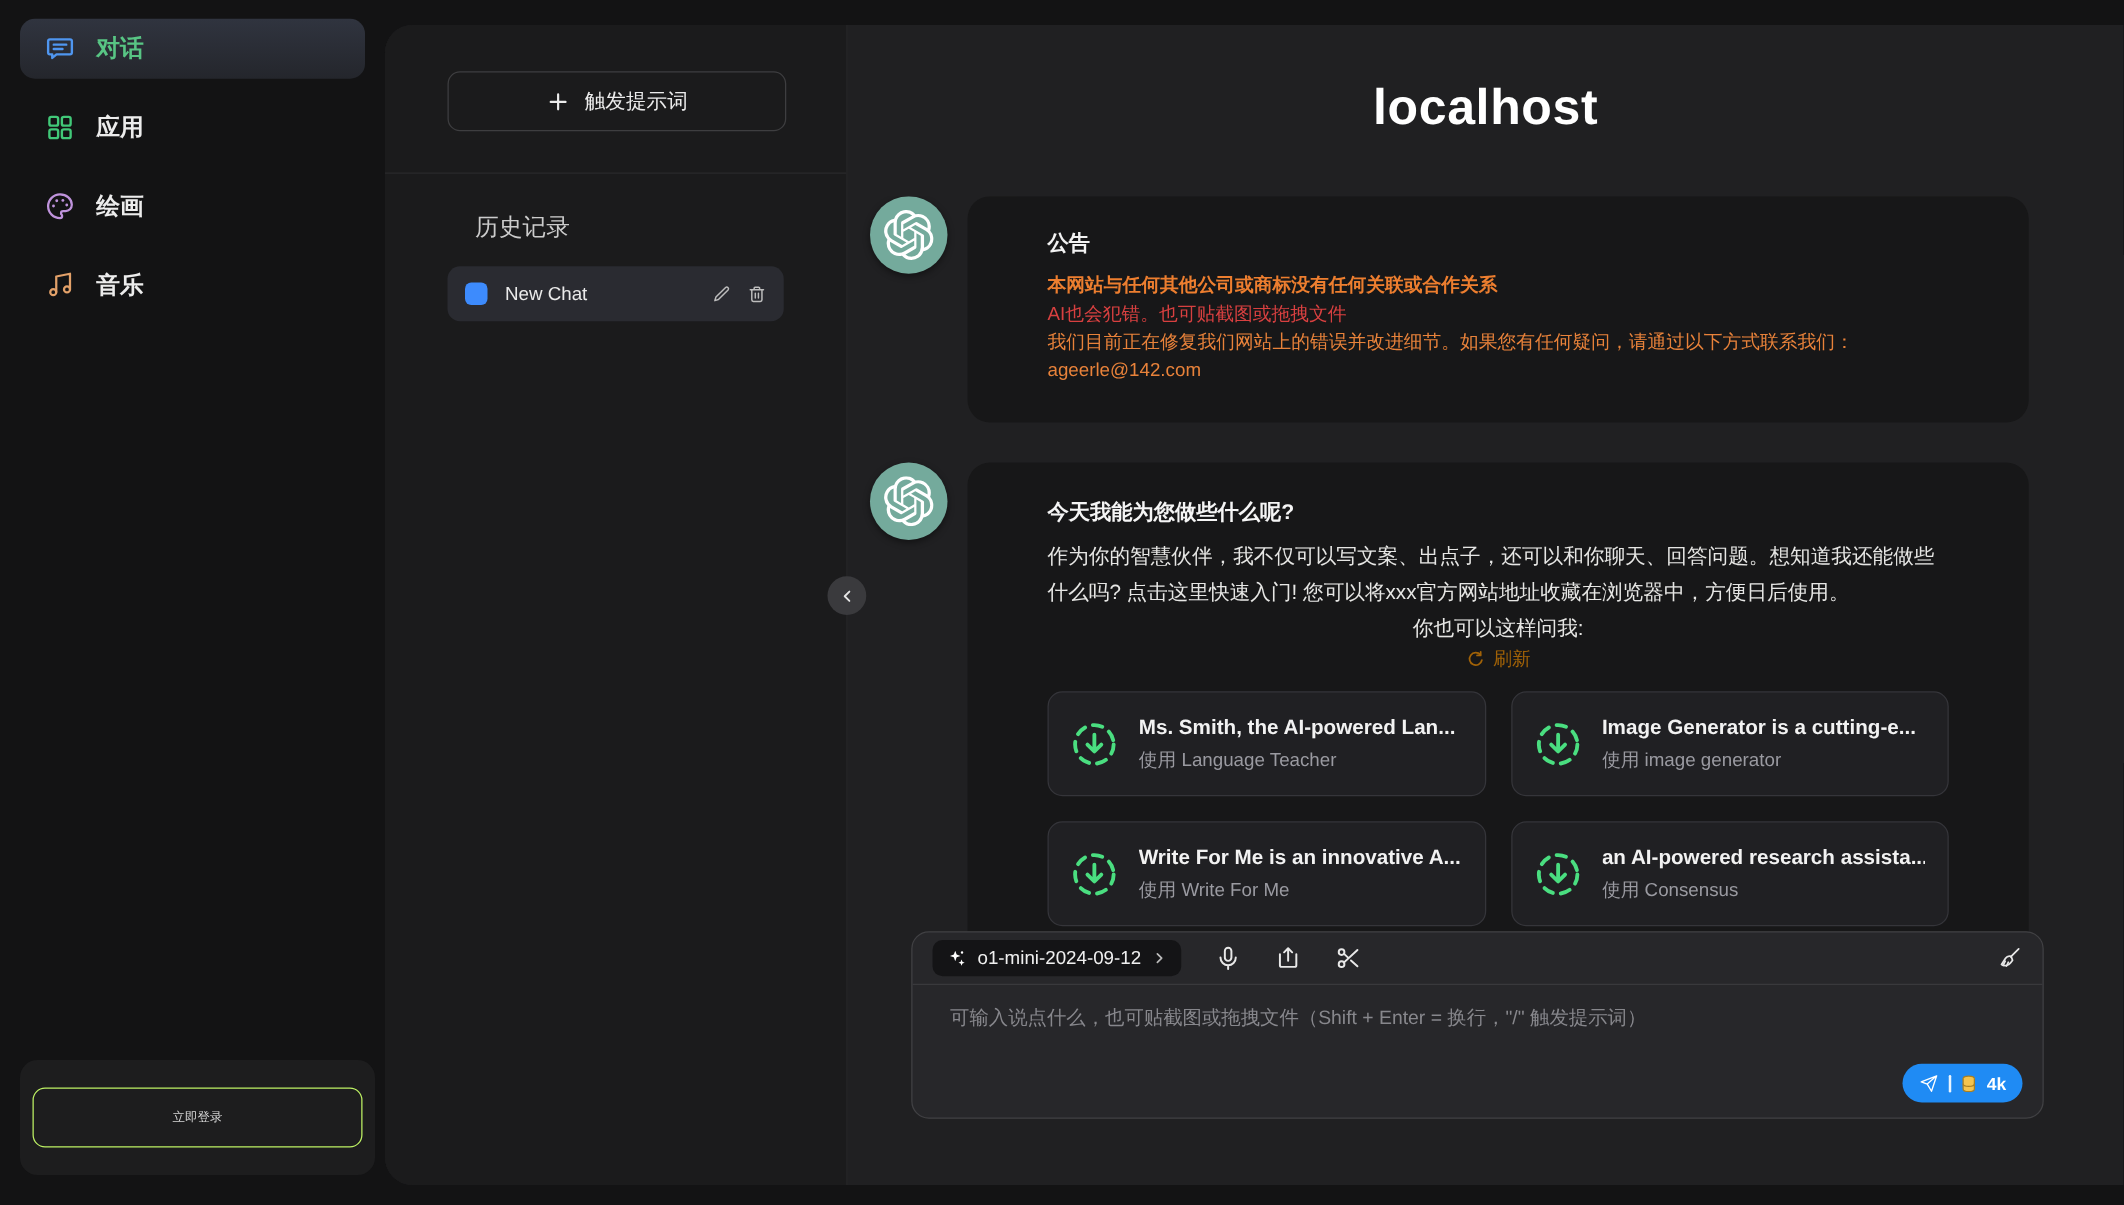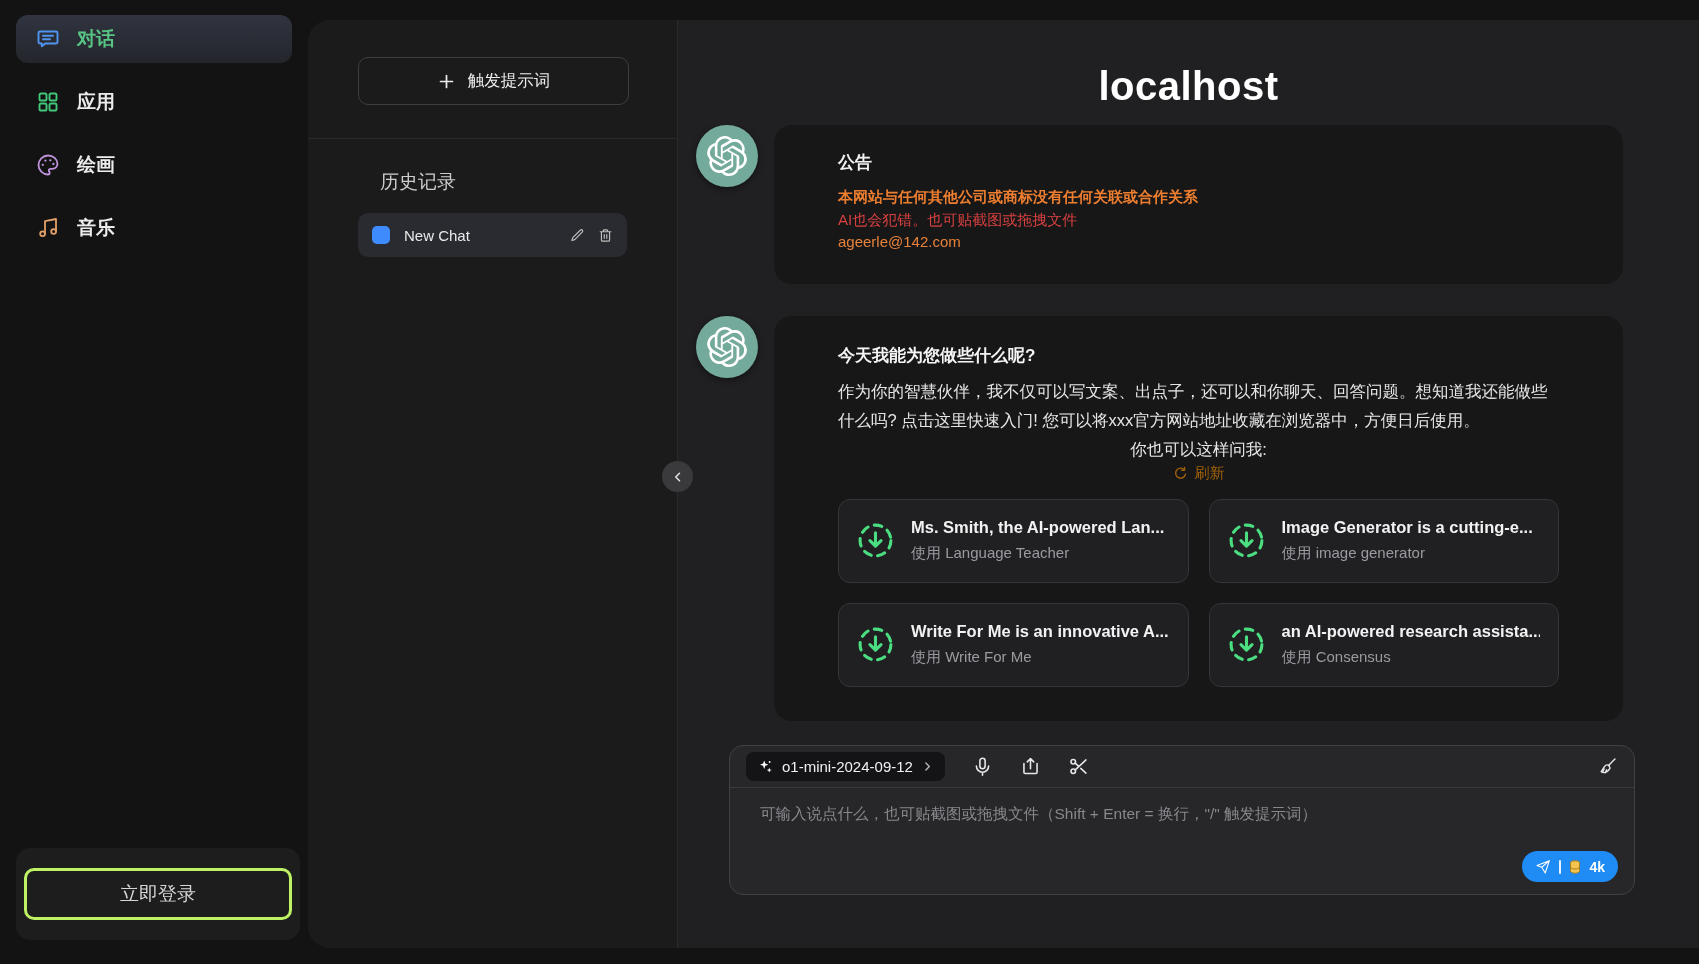--- a/index.html
+++ b/index.html
@@ -9,22 +9,22 @@
 
   
   .sidebar{position:absolute;left:0;top:0;width:308px;height:100%;}
   .nav{padding:15px 16px 0;}
   .nav-item{height:48px;display:flex;align-items:center;gap:17px;padding:0 20px;margin-bottom:15px;
             border-radius:12px;color:#ececec;font-size:19px;font-weight:600;cursor:pointer;}
   .nav-item.active{background:linear-gradient(180deg,#30343f,#24262c);color:#58c584;}
   .nav-ico{width:24px;height:24px;flex:none;}
   .login-card{position:absolute;left:16px;width:284px;top:848px;height:92px;background:#1d1d1e;
               border-radius:14px;display:flex;align-items:center;justify-content:center;}
-  .login-btn{width:262px;height:46px;border:3px solid #bef264;border-radius:10px;background:transparent;
-             color:#d6d6d6;font-size:19px;display:flex;align-items:center;justify-content:center;cursor:pointer;}
+  .login-btn{width:262px;height:46px;border:1px solid #bef264;border-radius:10px;background:transparent;
+             color:#d6d6d6;font-size:10px;display:flex;align-items:center;justify-content:center;cursor:pointer;}
 
   
   .workspace{position:absolute;left:308px;top:20px;right:0;bottom:16px;background:#202022;
              border-radius:22px 0 0 22px;display:flex;}
 
   
   .session-panel{width:369px;flex:none;background:#1b1b1c;border-right:1px solid #2a2a2b;
                  border-radius:22px 0 0 22px;position:relative;display:flex;flex-direction:column;}
   .sp-head{padding:37px 50px 0;}
   .new-chat-btn{width:100%;height:46px;border:1px solid #3e3e40;border-radius:10px;background:transparent;
@@ -37,21 +37,21 @@
   .session-dot{width:18px;height:18px;border-radius:5px;background:#3d8bfd;flex:none;}
   .session-title{flex:1;color:#eaeaea;font-size:15px;}
   .session-actions{display:flex;align-items:center;gap:13px;color:#bdbdbd;}
   .sa-ico{width:15px;height:15px;cursor:pointer;}
   .collapse-btn{position:absolute;right:-16px;top:441px;width:31px;height:31px;border-radius:50%;
                 background:#3a3a3d;display:flex;align-items:center;justify-content:center;color:#e5e5e5;
                 cursor:pointer;z-index:5;}
 
   
   .chat-panel{flex:1;display:flex;flex-direction:column;min-width:0;}
-  .chat-title{margin:44px 0 16px;text-align:center;color:#ffffff;font-size:40px;font-weight:700;letter-spacing:.5px;}
+  .chat-title{margin:44px 0 48px;text-align:center;color:#ffffff;font-size:40px;font-weight:700;letter-spacing:.5px;}
   .chat-scroll{flex:1;padding:0 76px 0 18px;overflow:hidden;}
   .msg-row{display:flex;gap:16px;margin-bottom:32px;}
   .avatar{width:62px;height:62px;border-radius:50%;background:#74aa9c;flex:none;
           display:flex;align-items:center;justify-content:center;box-shadow:0 2px 6px rgba(0,0,0,.45);}
   .bubble{flex:1;background:#171718;border-radius:18px;min-width:0;}
   .bubble.ann{padding:26px 64px 30px;}
   .bubble.main{padding:28px 64px 34px;}
   .ann-title{font-size:17px;font-weight:700;color:#f2f2f2;margin-bottom:12px;}
   .ann-line{font-size:15px;line-height:22.5px;}
   .c-orange-bold{color:#ed7e2f;font-weight:700;}
@@ -197,20 +197,21 @@
             <span style="width:40px;height:40px;color:#ffffff;">
               <svg viewBox="0 0 24 24" fill="currentColor">
                 <path d="M22.2819 9.8211a5.9847 5.9847 0 0 0-.5157-4.9108 6.0462 6.0462 0 0 0-6.5098-2.9A6.0651 6.0651 0 0 0 4.9807 4.1818a5.9847 5.9847 0 0 0-3.9977 2.9 6.0462 6.0462 0 0 0 .7427 7.0966 5.98 5.98 0 0 0 .511 4.9107 6.051 6.051 0 0 0 6.5146 2.9001A5.9847 5.9847 0 0 0 13.2599 24a6.0557 6.0557 0 0 0 5.7718-4.2058 5.9894 5.9894 0 0 0 3.9977-2.9001 6.0557 6.0557 0 0 0-.7475-7.073zm-9.022 12.6081a4.4755 4.4755 0 0 1-2.8764-1.0408l.1419-.0804 4.7783-2.7582a.7948.7948 0 0 0 .3927-.6813v-6.7369l2.02 1.1686a.071.071 0 0 1 .038.052v5.5826a4.504 4.504 0 0 1-4.4945 4.4944zm-9.6607-4.1254a4.4708 4.4708 0 0 1-.5346-3.0137l.142.0852 4.783 2.7582a.7712.7712 0 0 0 .7806 0l5.8428-3.3685v2.3324a.0804.0804 0 0 1-.0332.0615L9.74 19.9502a4.4992 4.4992 0 0 1-6.1408-1.6464zM2.3408 7.8956a4.485 4.485 0 0 1 2.3655-1.9728V11.6a.7664.7664 0 0 0 .3879.6765l5.8144 3.3543-2.0201 1.1685a.0757.0757 0 0 1-.071 0l-4.8303-2.7865A4.504 4.504 0 0 1 2.3408 7.8956zm16.5963 3.8558-5.8332-3.3877L15.1192 7.2a.0757.0757 0 0 1 .071 0l4.8303 2.7913a4.4944 4.4944 0 0 1-.6765 8.1042v-5.6772a.79.79 0 0 0-.407-.667zm2.0107-3.0231-.142-.0852-4.7735-2.7818a.7759.7759 0 0 0-.7854 0L9.409 9.2297V6.8974a.0662.0662 0 0 1 .0284-.0615l4.8303-2.7866a4.4992 4.4992 0 0 1 6.6802 4.66zM8.3065 12.863l-2.02-1.1638a.0804.0804 0 0 1-.038-.0567V6.0742a4.4992 4.4992 0 0 1 7.3757-3.4537l-.142.0805L8.704 5.459a.7948.7948 0 0 0-.3927.6813zm1.0976-2.3654 2.602-1.4998 2.6069 1.4998v2.9994l-2.5974 1.4997-2.6067-1.4997Z"></path>
               </svg>
             </span>
           </div>
           <div class="bubble ann">
             <div class="ann-title">公告</div>
             <div class="ann-line c-orange-bold">本网站与任何其他公司或商标没有任何关联或合作关系</div>
             <div class="ann-line c-red">AI也会犯错。也可贴截图或拖拽文件</div>
+            <div class="ann-line c-orange">我们目前正在修复我们网站上的错误并改进细节。如果您有任何疑问，请通过以下方式联系我们：</div>
             <div class="ann-line c-orange">ageerle@142.com</div>
           </div>
         </div>
 
         <div class="msg-row">
           <div class="avatar">
             <span style="width:40px;height:40px;color:#ffffff;">
               <svg viewBox="0 0 24 24" fill="currentColor">
                 <path d="M22.2819 9.8211a5.9847 5.9847 0 0 0-.5157-4.9108 6.0462 6.0462 0 0 0-6.5098-2.9A6.0651 6.0651 0 0 0 4.9807 4.1818a5.9847 5.9847 0 0 0-3.9977 2.9 6.0462 6.0462 0 0 0 .7427 7.0966 5.98 5.98 0 0 0 .511 4.9107 6.051 6.051 0 0 0 6.5146 2.9001A5.9847 5.9847 0 0 0 13.2599 24a6.0557 6.0557 0 0 0 5.7718-4.2058 5.9894 5.9894 0 0 0 3.9977-2.9001 6.0557 6.0557 0 0 0-.7475-7.073zm-9.022 12.6081a4.4755 4.4755 0 0 1-2.8764-1.0408l.1419-.0804 4.7783-2.7582a.7948.7948 0 0 0 .3927-.6813v-6.7369l2.02 1.1686a.071.071 0 0 1 .038.052v5.5826a4.504 4.504 0 0 1-4.4945 4.4944zm-9.6607-4.1254a4.4708 4.4708 0 0 1-.5346-3.0137l.142.0852 4.783 2.7582a.7712.7712 0 0 0 .7806 0l5.8428-3.3685v2.3324a.0804.0804 0 0 1-.0332.0615L9.74 19.9502a4.4992 4.4992 0 0 1-6.1408-1.6464zM2.3408 7.8956a4.485 4.485 0 0 1 2.3655-1.9728V11.6a.7664.7664 0 0 0 .3879.6765l5.8144 3.3543-2.0201 1.1685a.0757.0757 0 0 1-.071 0l-4.8303-2.7865A4.504 4.504 0 0 1 2.3408 7.8956zm16.5963 3.8558-5.8332-3.3877L15.1192 7.2a.0757.0757 0 0 1 .071 0l4.8303 2.7913a4.4944 4.4944 0 0 1-.6765 8.1042v-5.6772a.79.79 0 0 0-.407-.667zm2.0107-3.0231-.142-.0852-4.7735-2.7818a.7759.7759 0 0 0-.7854 0L9.409 9.2297V6.8974a.0662.0662 0 0 1 .0284-.0615l4.8303-2.7866a4.4992 4.4992 0 0 1 6.6802 4.66zM8.3065 12.863l-2.02-1.1638a.0804.0804 0 0 1-.038-.0567V6.0742a4.4992 4.4992 0 0 1 7.3757-3.4537l-.142.0805L8.704 5.459a.7948.7948 0 0 0-.3927.6813zm1.0976-2.3654 2.602-1.4998 2.6069 1.4998v2.9994l-2.5974 1.4997-2.6067-1.4997Z"></path>
               </svg>

